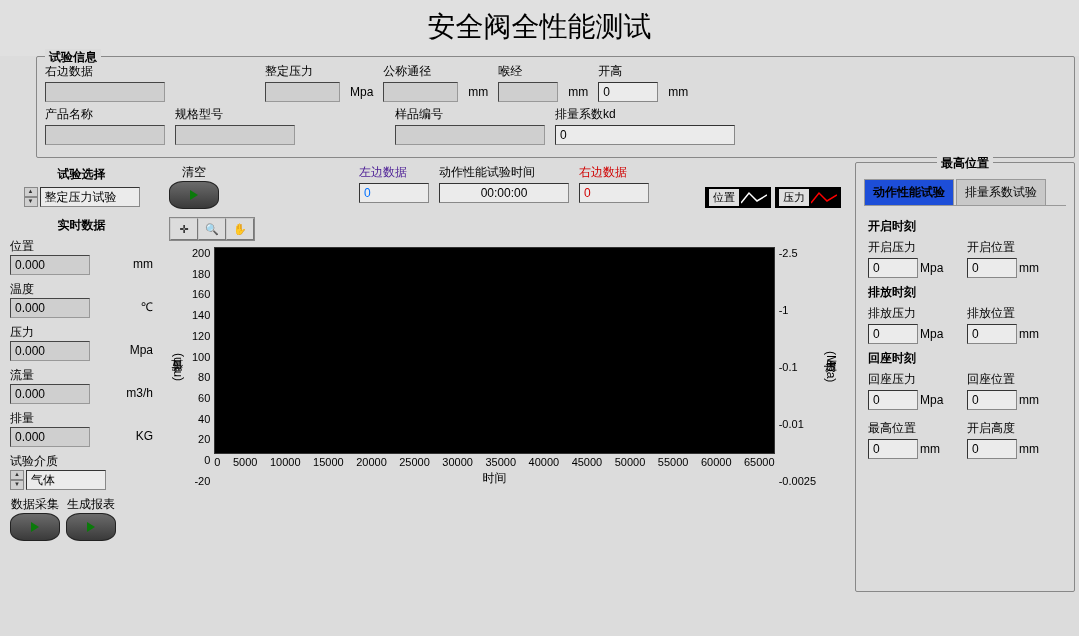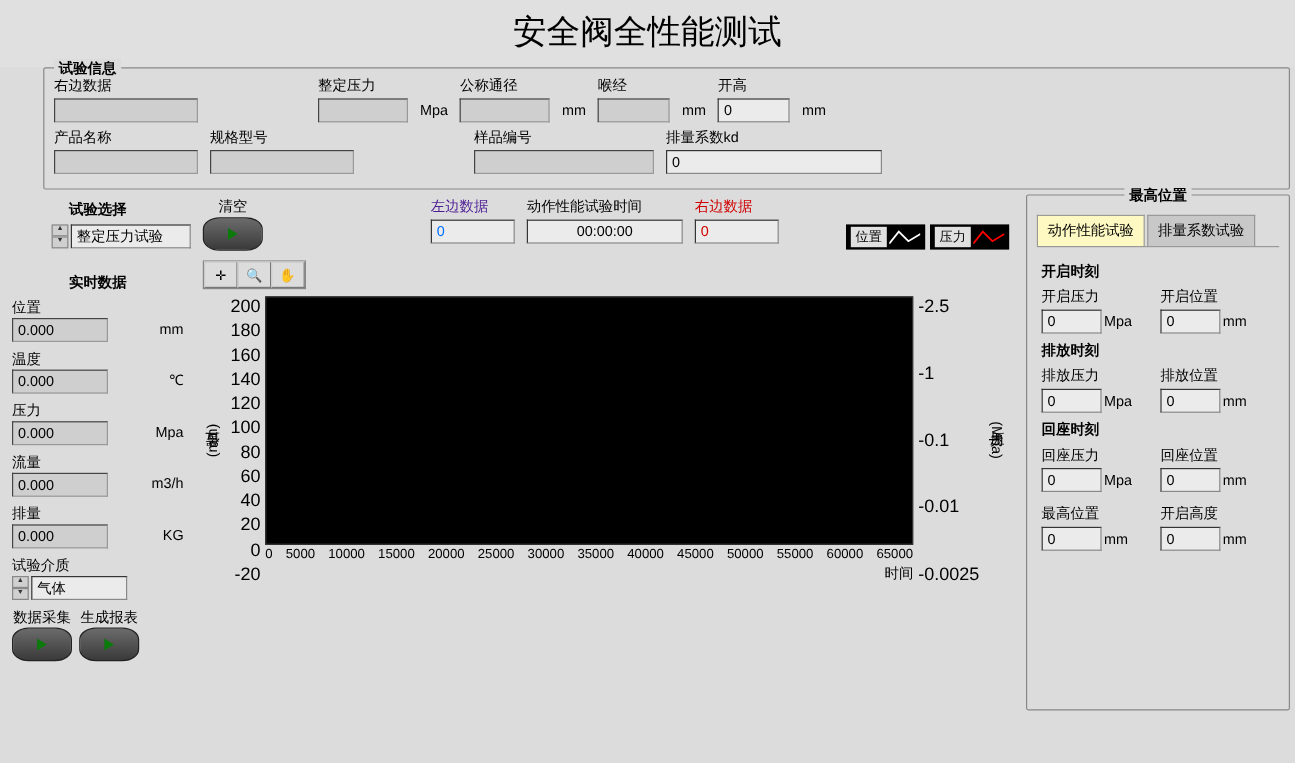--- a/index.html
+++ b/index.html
@@ -143,57 +143,57 @@
 }
 .legend-item svg { width: 26px; height: 14px; }
 .chart-body {
   display: flex;
   align-items: stretch;
 }
 .y-axis-left, .y-axis-right {
   display: flex;
   flex-direction: column;
   justify-content: space-between;
-  font-size: 15px;
+  font-size: 11px;
   text-align: right;
   padding: 0 4px;
   height: 240px;
 }
 .y-axis-right { text-align: left; }
 .y-label-left { writing-mode: vertical-rl; transform: rotate(180deg); font-size: 12px; align-self: center; padding: 0 2px;}
 .y-label-right { writing-mode: vertical-rl; font-size: 12px; align-self: center; padding: 0 2px;}
 .plot {
   background: #000;
   flex: 1;
   height: 240px;
   border: 1px solid #333;
 }
 .x-axis {
   display: flex;
   justify-content: space-between;
   font-size: 11px;
   padding: 2px 0 0 0;
 }
-.x-label { text-align: right; font-size: 12px; margin-top: 2px;}
+.x-label { text-align: center; font-size: 12px; margin-top: 2px;}
 .tabs {
   display: flex;
   border-bottom: 1px solid #999;
 }
 .tab {
   padding: 4px 8px;
   background: #c8c8c8;
   border: 1px solid #999;
   border-bottom: none;
   margin-right: 2px;
   cursor: pointer;
   font-size: 12px;
 }
 .tab.active {
-  background: #fef9c3;
-  font-weight: normal;
+  background: #1d4ed8;
+  font-weight: bold;
 }
 .calc-section { padding: 6px 4px; }
 .calc-heading { font-weight: bold; margin: 6px 0 4px 0; }
 .calc-row { display: flex; gap: 4px; margin-bottom: 2px; }
 .calc-field { flex: 1; }
 .calc-field label { display: block; font-size: 12px; margin-bottom: 2px; }
 .calc-value-row { display: flex; align-items: center; gap: 2px;}
 .calc-value-row input { width: 50px; }
 .top-info-row { display: flex; gap: 4px; }
 .top-info-row > .fieldset:first-child { flex: 1; margin-left: 32px;}
@@ -259,21 +259,21 @@
       </div>
     </div>
   </div>
 
 </div>
 
 <div class="main">
 
   <div class="left-col">
     <div class="section-header">试验选择</div>
-    <div class="spinner-wrap" style="justify-content:flex-end; margin-bottom:16px;">
+    <div class="spinner-wrap" style="justify-content:center; margin-bottom:6px;">
       <div class="spinner-arrows">
           <div>▲</div>
           <div>▼</div>
         </div>
       <input class="sunken-display" style="width: 100px;" value="整定压力试验">
     </div>
     <div class="section-header">实时数据</div>
     <div style="padding:0 6px;">
       <div>位置</div>
       <div class="realtime-row">

